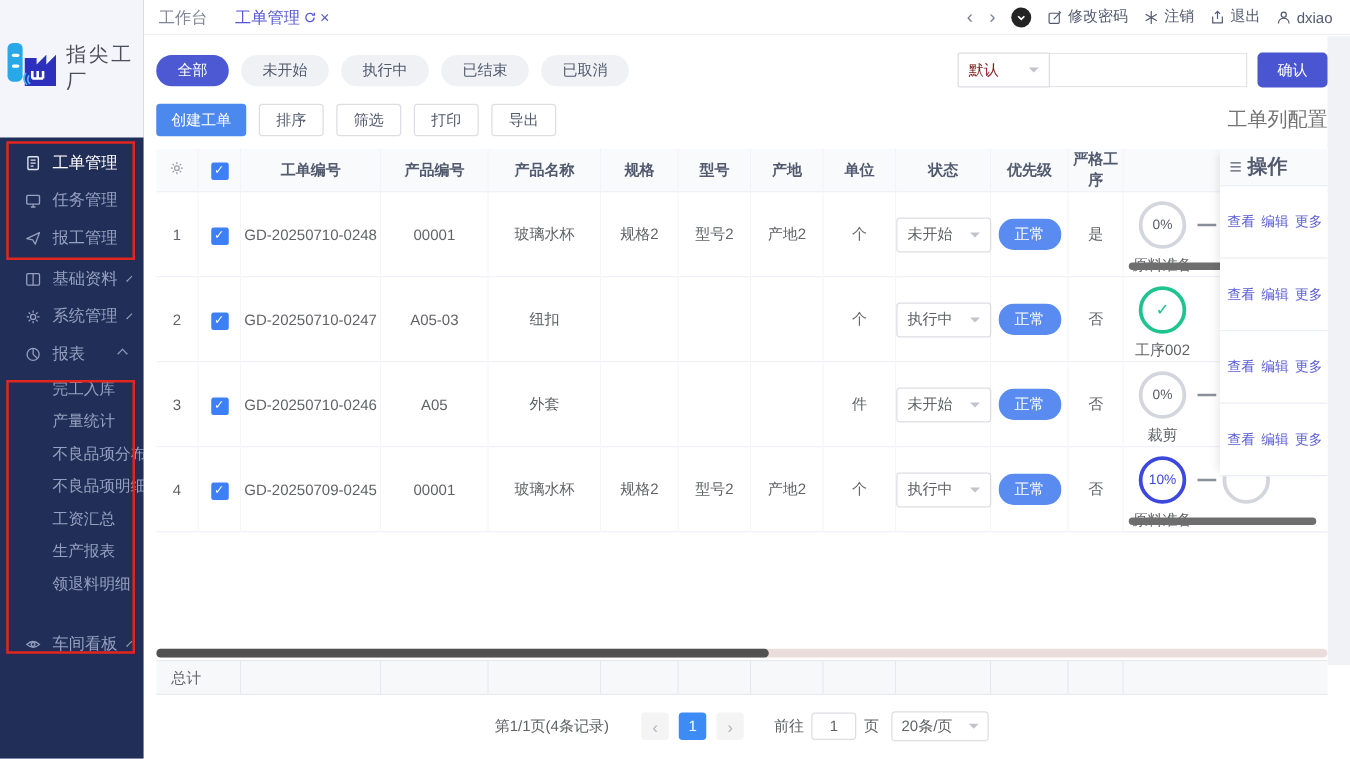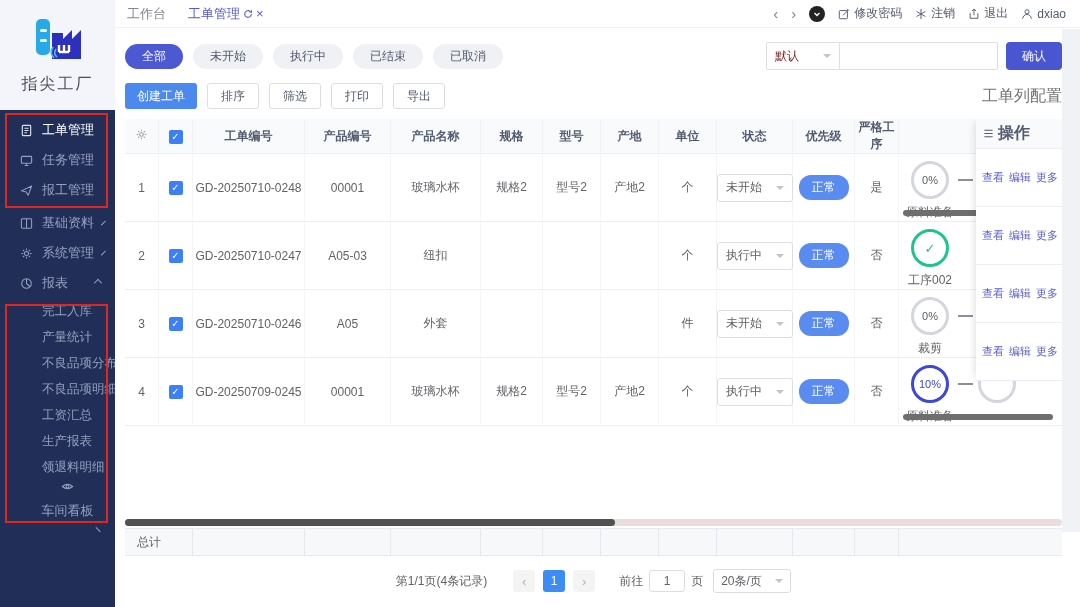--- a/index.html
+++ b/index.html
@@ -2,36 +2,36 @@
 <html><head>
 <meta charset="utf-8">
 <style>
 * { margin:0; padding:0; box-sizing:border-box; }
 html,body { width:1080px; height:607px; overflow:hidden; background:#fff;
   font-family:"Liberation Sans","DejaVu Sans",sans-serif; }
 .app { display:flex; width:1080px; height:607px; }
 
 
 .sidebar { width:115px; flex-shrink:0; background:#212e57; position:relative; }
-.logo-area { height:110px; background:#f3f5fa; display:flex; flex-direction:column;
+.logo-area { height:110px; background:#f3f5fa; display:flex; flex-direction:row;
   align-items:center; justify-content:center; gap:3px; }
 .logo-text { font-size:16px; color:#4b4f5a; letter-spacing:2px; }
 .menu { position:relative; padding-top:5px; }
 .menu-item { height:30px; display:flex; align-items:center; padding-left:20px; gap:9px;
   font-size:13px; color:#96a1c0; cursor:pointer; white-space:nowrap; }
 .menu-item.active { color:#ffffff; }
 .menu-item svg { flex-shrink:0; }
 .chev { width:6px; height:6px; border-right:1.4px solid #8e9ab8; border-bottom:1.4px solid #8e9ab8;
   margin-left:auto; margin-right:14px; }
 .chev.down { transform:rotate(45deg); }
 .chev.up { transform:rotate(-135deg); }
 .gap-before { margin-top:3px; }
 .submenu-item { height:26px; display:flex; align-items:center; padding-left:42px;
   font-size:12.5px; color:#96a1c0; cursor:pointer; white-space:nowrap; }
-.board-item { margin-top:0;flex-direction:column; }
+.board-item { margin-top:20px; }
 .anno { position:absolute; left:5px; width:103px; border:2px solid #e2261d; z-index:6; pointer-events:none; }
 .anno1 { top:3px; height:95px; }
 .anno2 { top:194px; height:219px; }
 
 
 .main { flex:1; position:relative; background:#fff; }
 .topbar { height:28px; display:flex; align-items:center; padding:0 14px 0 12px;
   border-bottom:1px solid #f0f0f2; }
 .tab { font-size:13px; color:#808695; margin-right:22px; cursor:pointer; }
 .tab.active { color:#5559d1; display:flex; align-items:center; gap:3px; margin-right:0; }

